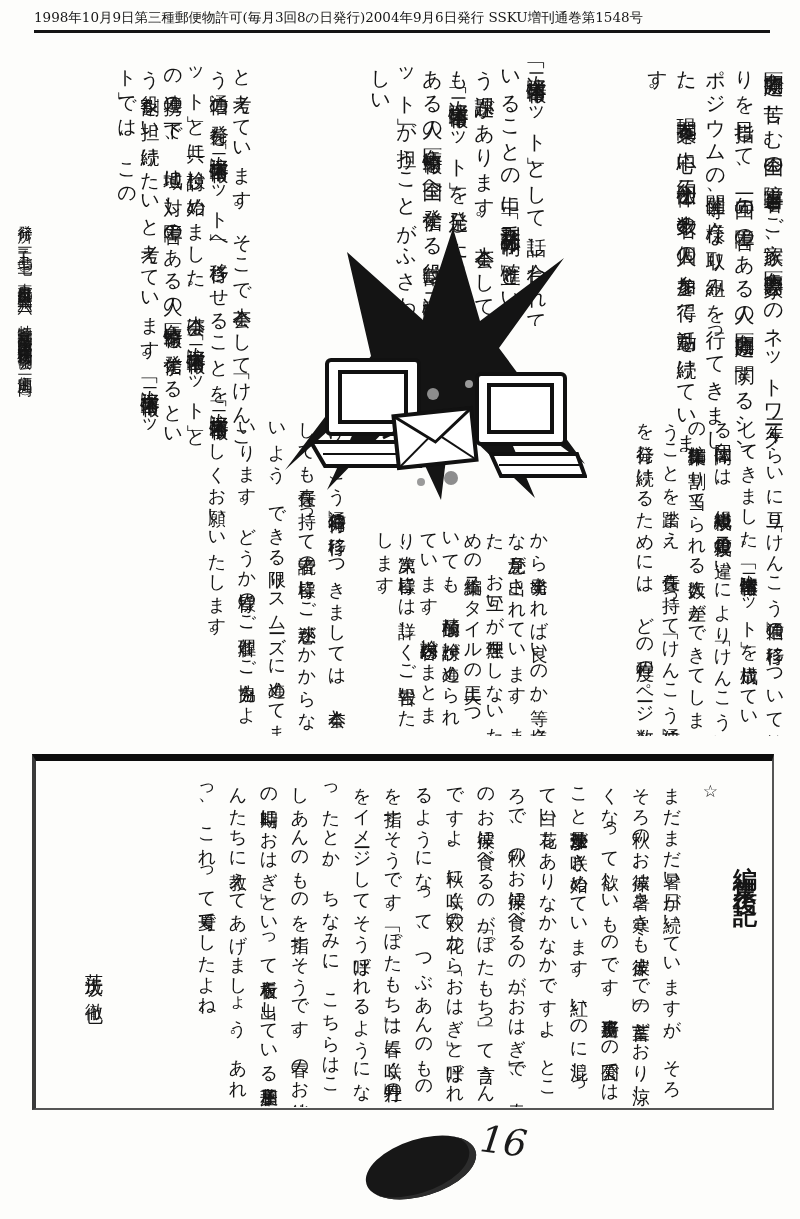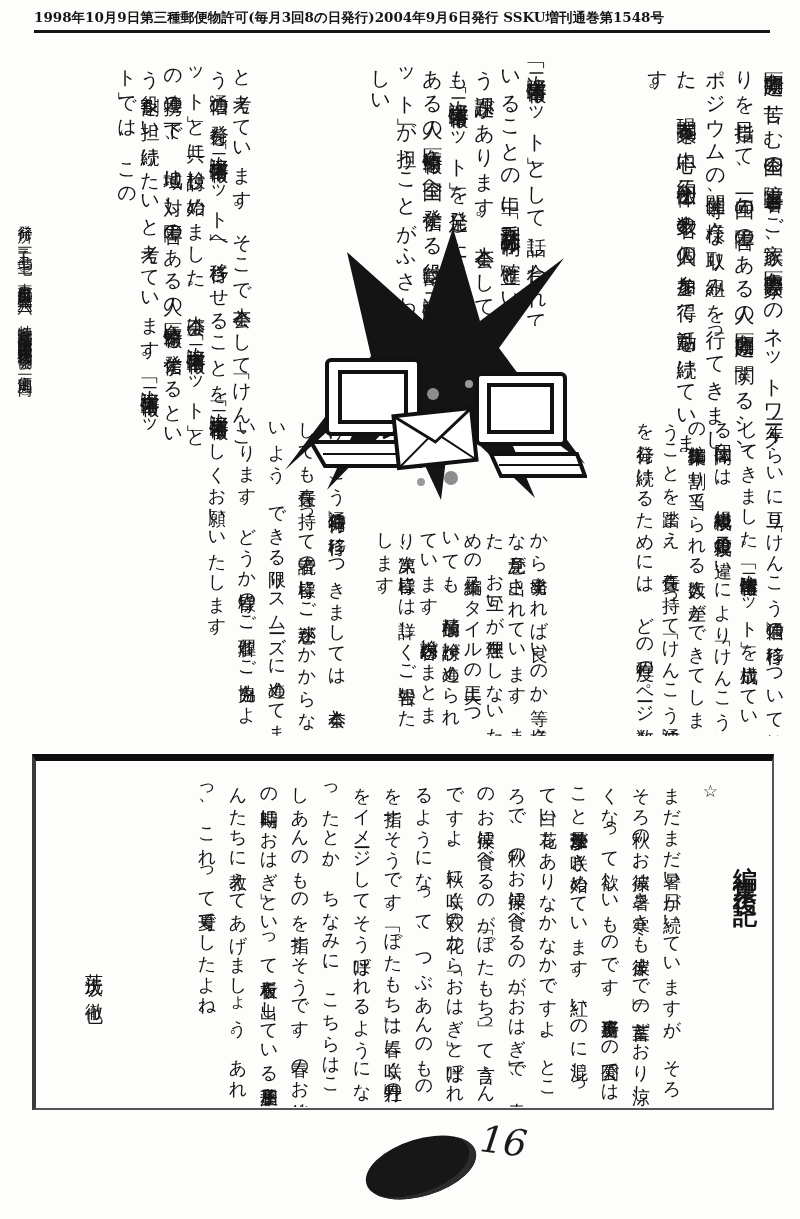--- a/index.html
+++ b/index.html
@@ -7,21 +7,21 @@
     width:800px;height:1219px;position:relative;
     background:#fdfdfb;color:#151515;
     font-family:"DejaVu Sans",sans-serif;
     overflow:hidden;
   }
   .page{position:absolute;inset:0;}
   
   .header{
     position:absolute;top:9px;left:34px;width:736px;
     font-family:"DejaVu Serif",serif;
-    font-size:13.5px;font-weight:700;white-space:nowrap;
+    font-size:13.5px;font-weight:400;white-space:nowrap;
     border-bottom:3px solid #141414;padding-bottom:3px;
     overflow:hidden;
   }
   
   .vtext{
     position:absolute;
     writing-mode:vertical-rl;-webkit-writing-mode:vertical-rl;
     text-orientation:upright;
     overflow:hidden;
   }

